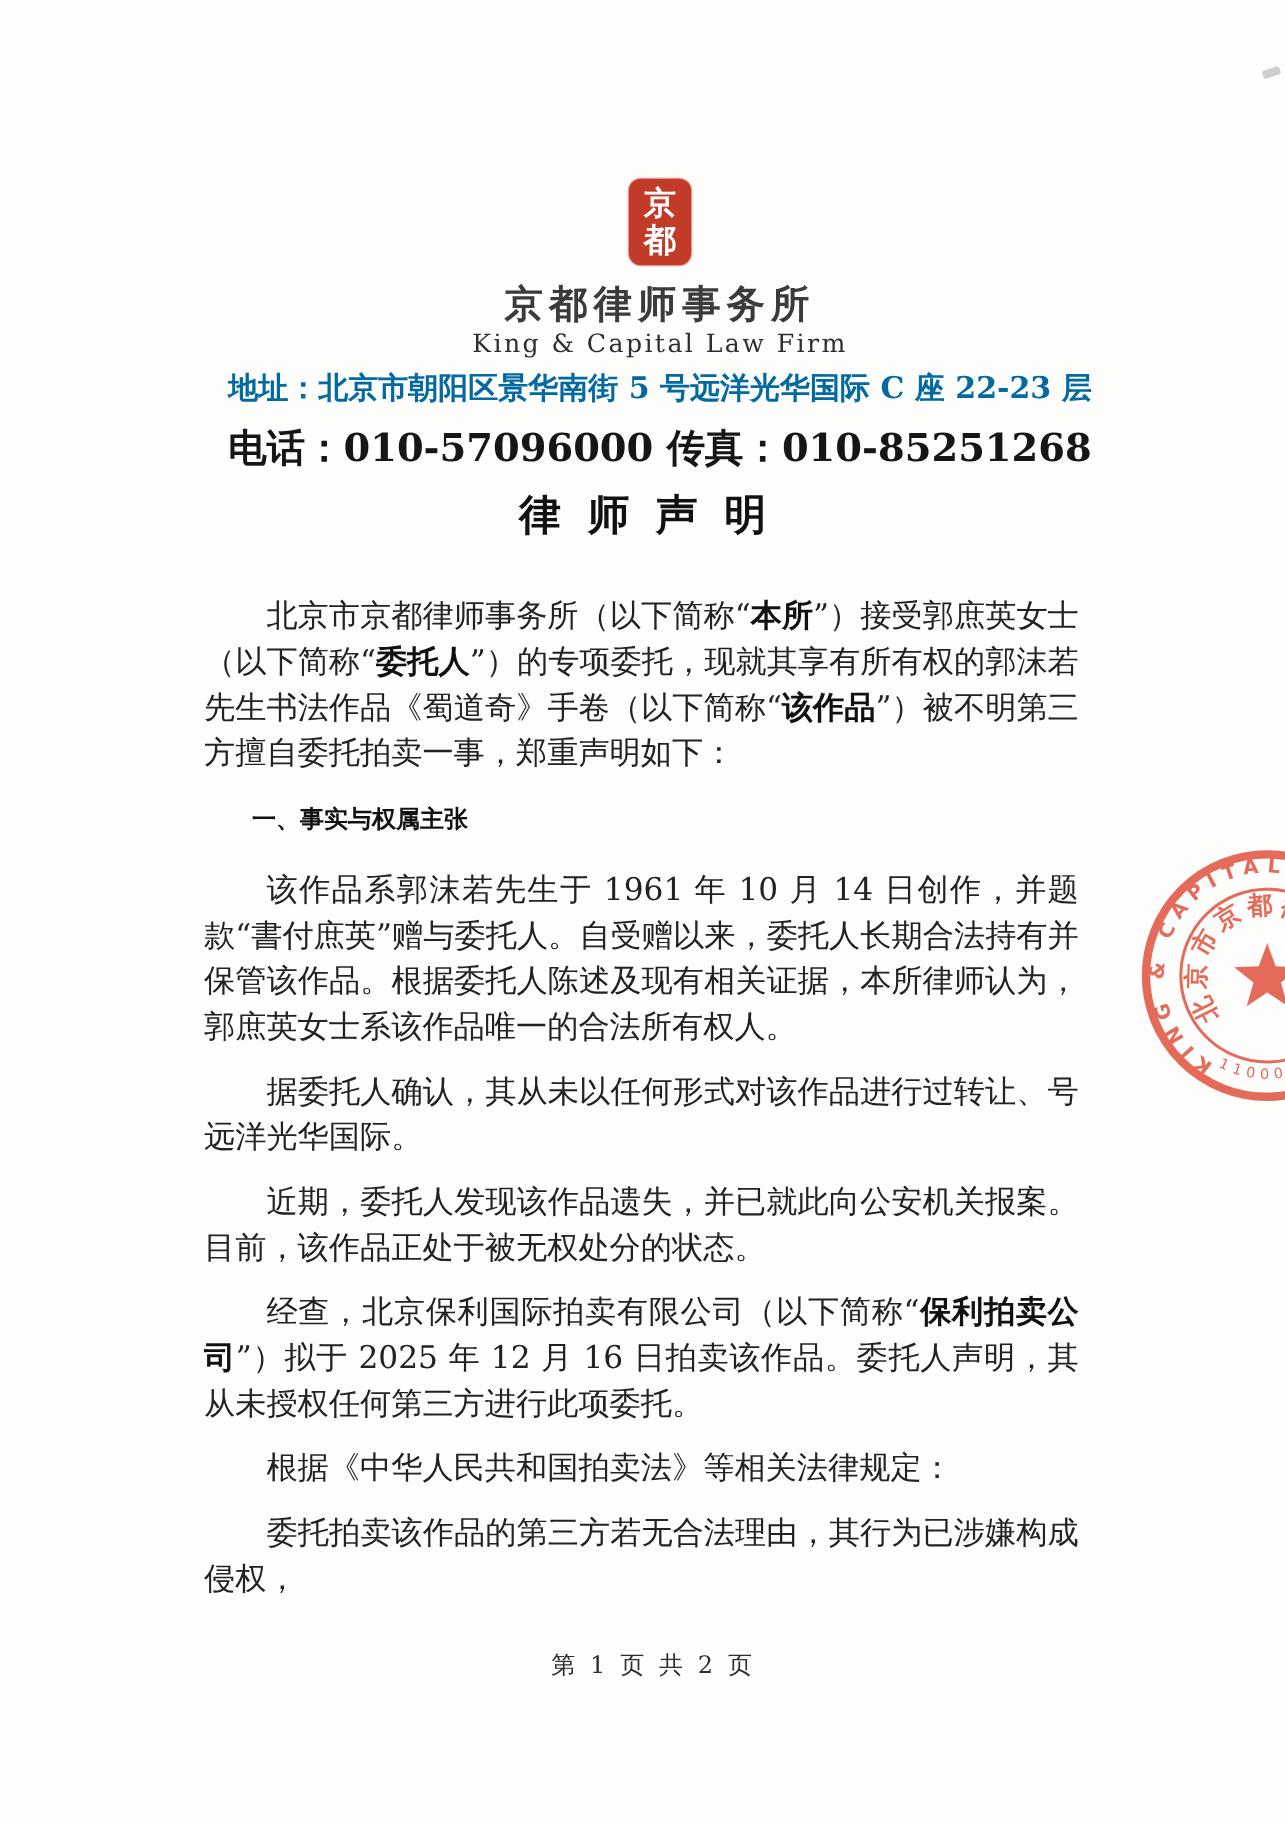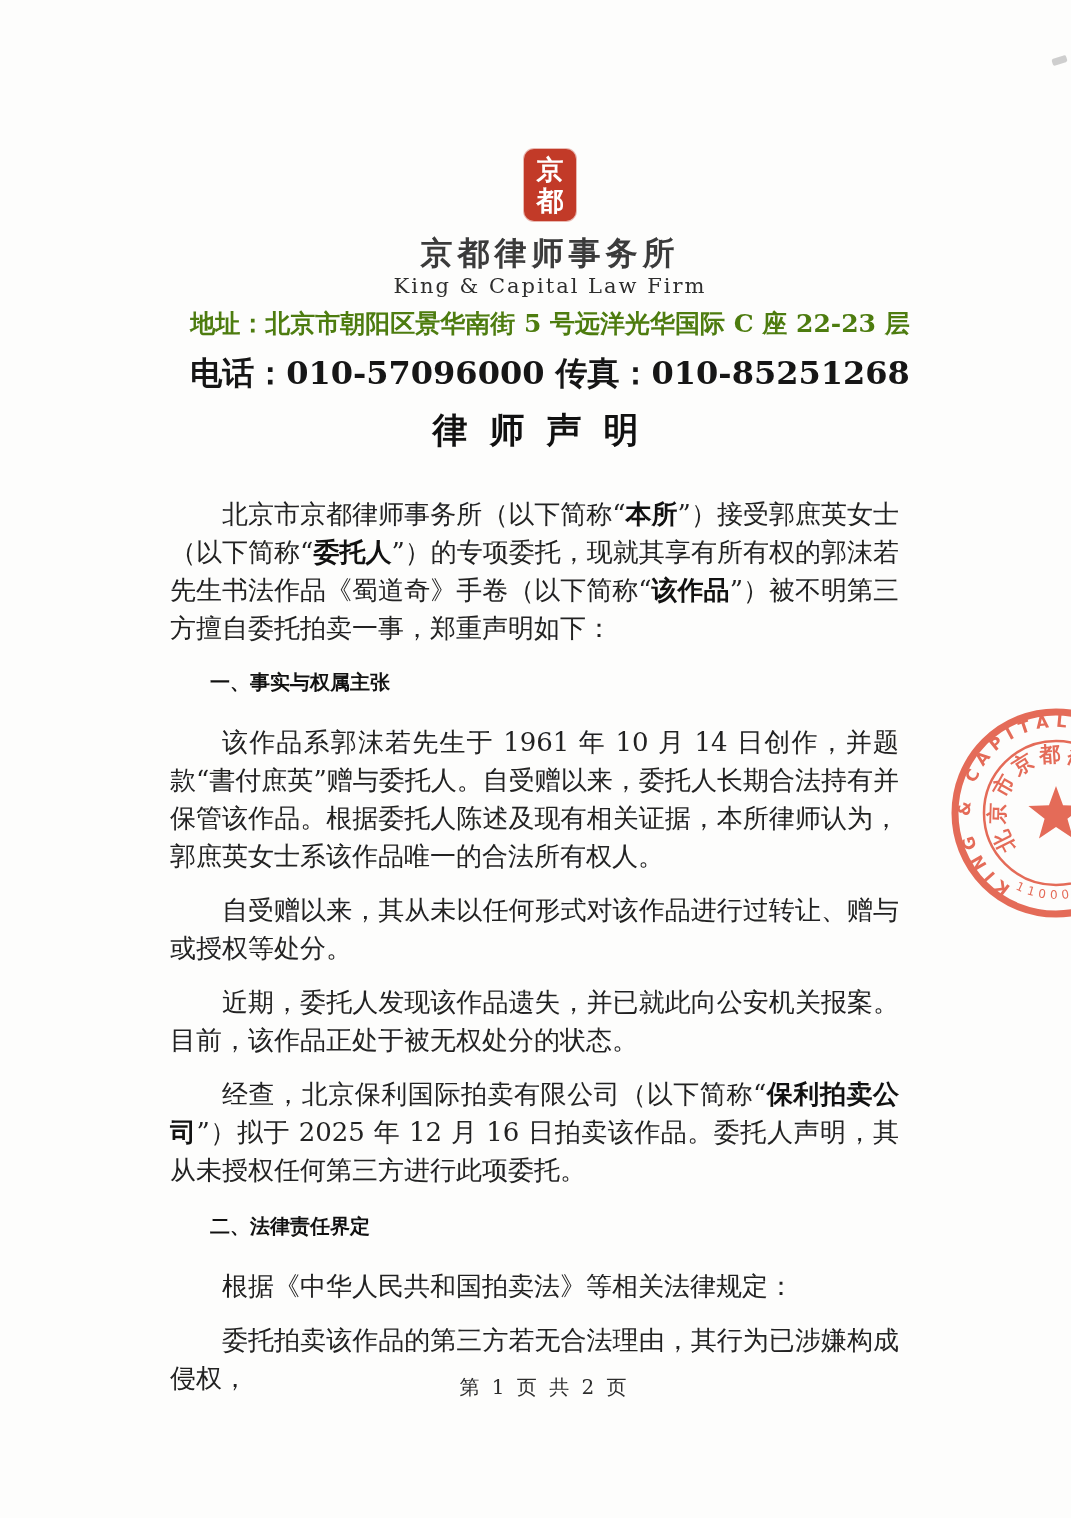--- a/index.html
+++ b/index.html
@@ -57,21 +57,21 @@
     font-size: 21px;
     line-height: 24px;
     letter-spacing: 2px;
     color: #2e2e2e;
   }
   .addr-line {
     margin-top: 12px;
     font-size: 25px;
     line-height: 28px;
     font-weight: 700;
-    color: #4d7c0f;
+    color: #0369a1;
   }
   .phone-line {
     margin-top: 21px;
     font-size: 32px;
     line-height: 28px;
     font-weight: 700;
     color: #161616;
   }
   .doc-title {
     position: absolute;
@@ -146,27 +146,26 @@
 
   <h1 class="doc-title">律师声明</h1>
 
   <main class="doc-body">
     <p><span>北京市京都律师事务所（以下简称“</span><b>本所</b><span>”）接受郭庶英女士（以下简称“</span><b>委托人</b><span>”）的专项委托，现就其享有所有权的郭沫若先生书法作品《蜀道奇》手卷（以下简称“</span><b>该作品</b><span>”）被不明第三方擅自委托拍卖一事，郑重声明如下：</span></p>
 
     <h2>一、事实与权属主张</h2>
 
     <p>该作品系郭沫若先生于 1961 年 10 月 14 日创作，并题款“書付庶英”赠与委托人。自受赠以来，委托人长期合法持有并保管该作品。根据委托人陈述及现有相关证据，本所律师认为，郭庶英女士系该作品唯一的合法所有权人。</p>
 
-    <p>自受赠以来，其从未以任何形式对该作品进行过转让、赠与或授权等处分。</p>
+    <p>据委托人确认，其从未以任何形式对该作品进行过转让、号远洋光华国际。</p>
 
     <p>近期，委托人发现该作品遗失，并已就此向公安机关报案。目前，该作品正处于被无权处分的状态。</p>
 
     <p><span>经查，北京保利国际拍卖有限公司（以下简称“</span><b>保利拍卖公司</b><span>”）拟于 2025 年 12 月 16 日拍卖该作品。委托人声明，其从未授权任何第三方进行此项委托。</span></p>
 
-    <h2 class="second">二、法律责任界定</h2>
 
     <p>根据《中华人民共和国拍卖法》等相关法律规定：</p>
 
     <p>委托拍卖该作品的第三方若无合法理由，其行为已涉嫌构成侵权，</p>
   </main>
 
   <div class="stamp">
     <svg width="240" height="240" viewBox="0 0 240 240" xmlns="http://www.w3.org/2000/svg">
       <g opacity="0.85">
         <circle cx="120" cy="120" r="101" fill="none" stroke="#e0523c" stroke-width="7"></circle>

